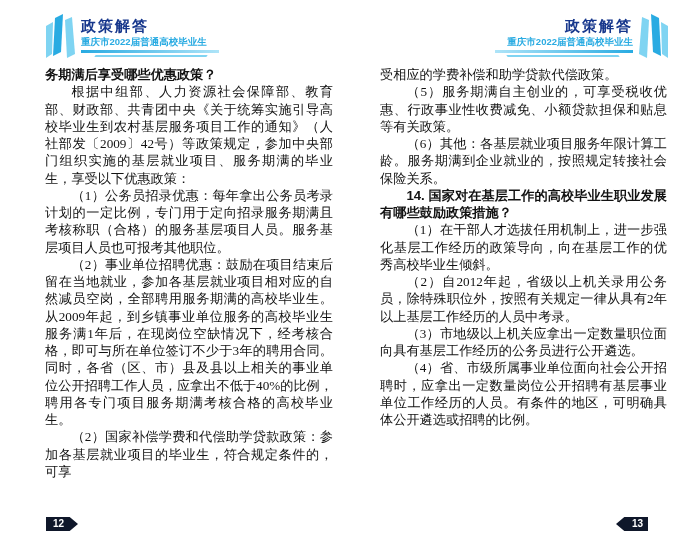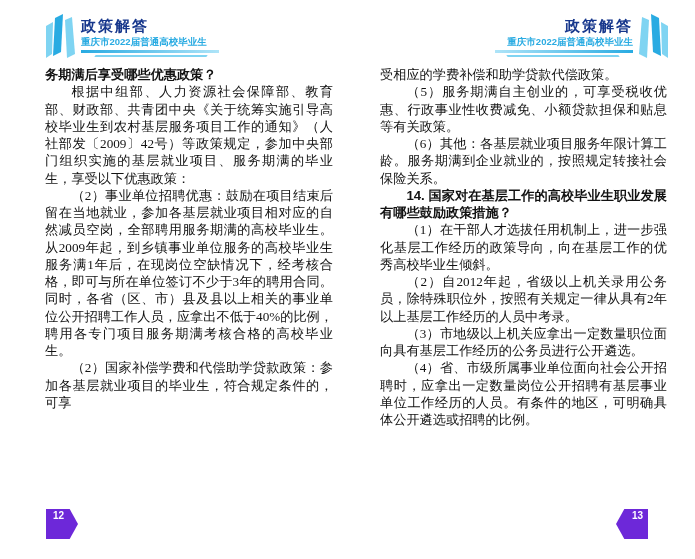--- a/index.html
+++ b/index.html
@@ -55,23 +55,23 @@
     text-justify: inter-character;
   }
   .para.indent { text-indent: 2em; }
   .para.bold {
     font-weight: bold;
     font-family: "Liberation Sans", "DejaVu Sans", sans-serif;
   }
 
   
   .page-badge {
-    position: absolute; bottom: 20px;
-    height: 30px; width: 32px;
-    background: #6d28d9;
+    position: absolute; bottom: 28px;
+    height: 14px; width: 32px;
+    background: #0f172a;
     color: #ffffff;
     font-family: "Liberation Sans", "DejaVu Sans", sans-serif;
     font-size: 10px; font-weight: bold; line-height: 14px;
   }
   .badge-l {
     left: 46px;
     clip-path: polygon(0 0, 74% 0, 100% 50%, 74% 100%, 0 100%);
     text-align: left; padding-left: 0; text-indent: 7px;
   }
   .badge-r {
@@ -98,20 +98,21 @@
         <div class="header-title">政策解答</div>
         <div class="header-subtitle">重庆市2022届普通高校毕业生</div>
         <div class="header-rule-1"></div>
         <div class="header-rule-2"></div>
       </div>
     </header>
 
     <div class="page-body page-body-l">
         <p class="para bold">务期满后享受哪些优惠政策？</p>
         <p class="para indent">根据中组部、人力资源社会保障部、教育部、财政部、共青团中央《关于统筹实施引导高校毕业生到农村基层服务项目工作的通知》（人社部发〔2009〕42号）等政策规定，参加中央部门组织实施的基层就业项目、服务期满的毕业生，享受以下优惠政策：</p>
+        <p class="para indent">（1）公务员招录优惠：每年拿出公务员考录计划的一定比例，专门用于定向招录服务期满且考核称职（合格）的服务基层项目人员。服务基层项目人员也可报考其他职位。</p>
         <p class="para indent">（2）事业单位招聘优惠：鼓励在项目结束后留在当地就业，参加各基层就业项目相对应的自然减员空岗，全部聘用服务期满的高校毕业生。从2009年起，到乡镇事业单位服务的高校毕业生服务满1年后，在现岗位空缺情况下，经考核合格，即可与所在单位签订不少于3年的聘用合同。同时，各省（区、市）县及县以上相关的事业单位公开招聘工作人员，应拿出不低于40%的比例，聘用各专门项目服务期满考核合格的高校毕业生。</p>
         <p class="para indent">（2）国家补偿学费和代偿助学贷款政策：参加各基层就业项目的毕业生，符合规定条件的，可享</p>
       </div>
 
     <div class="page-badge badge-l">12</div>
   </section>
 
   <section class="page page-right">
     <header class="header header-r">
       <span class="logo-buildings">

